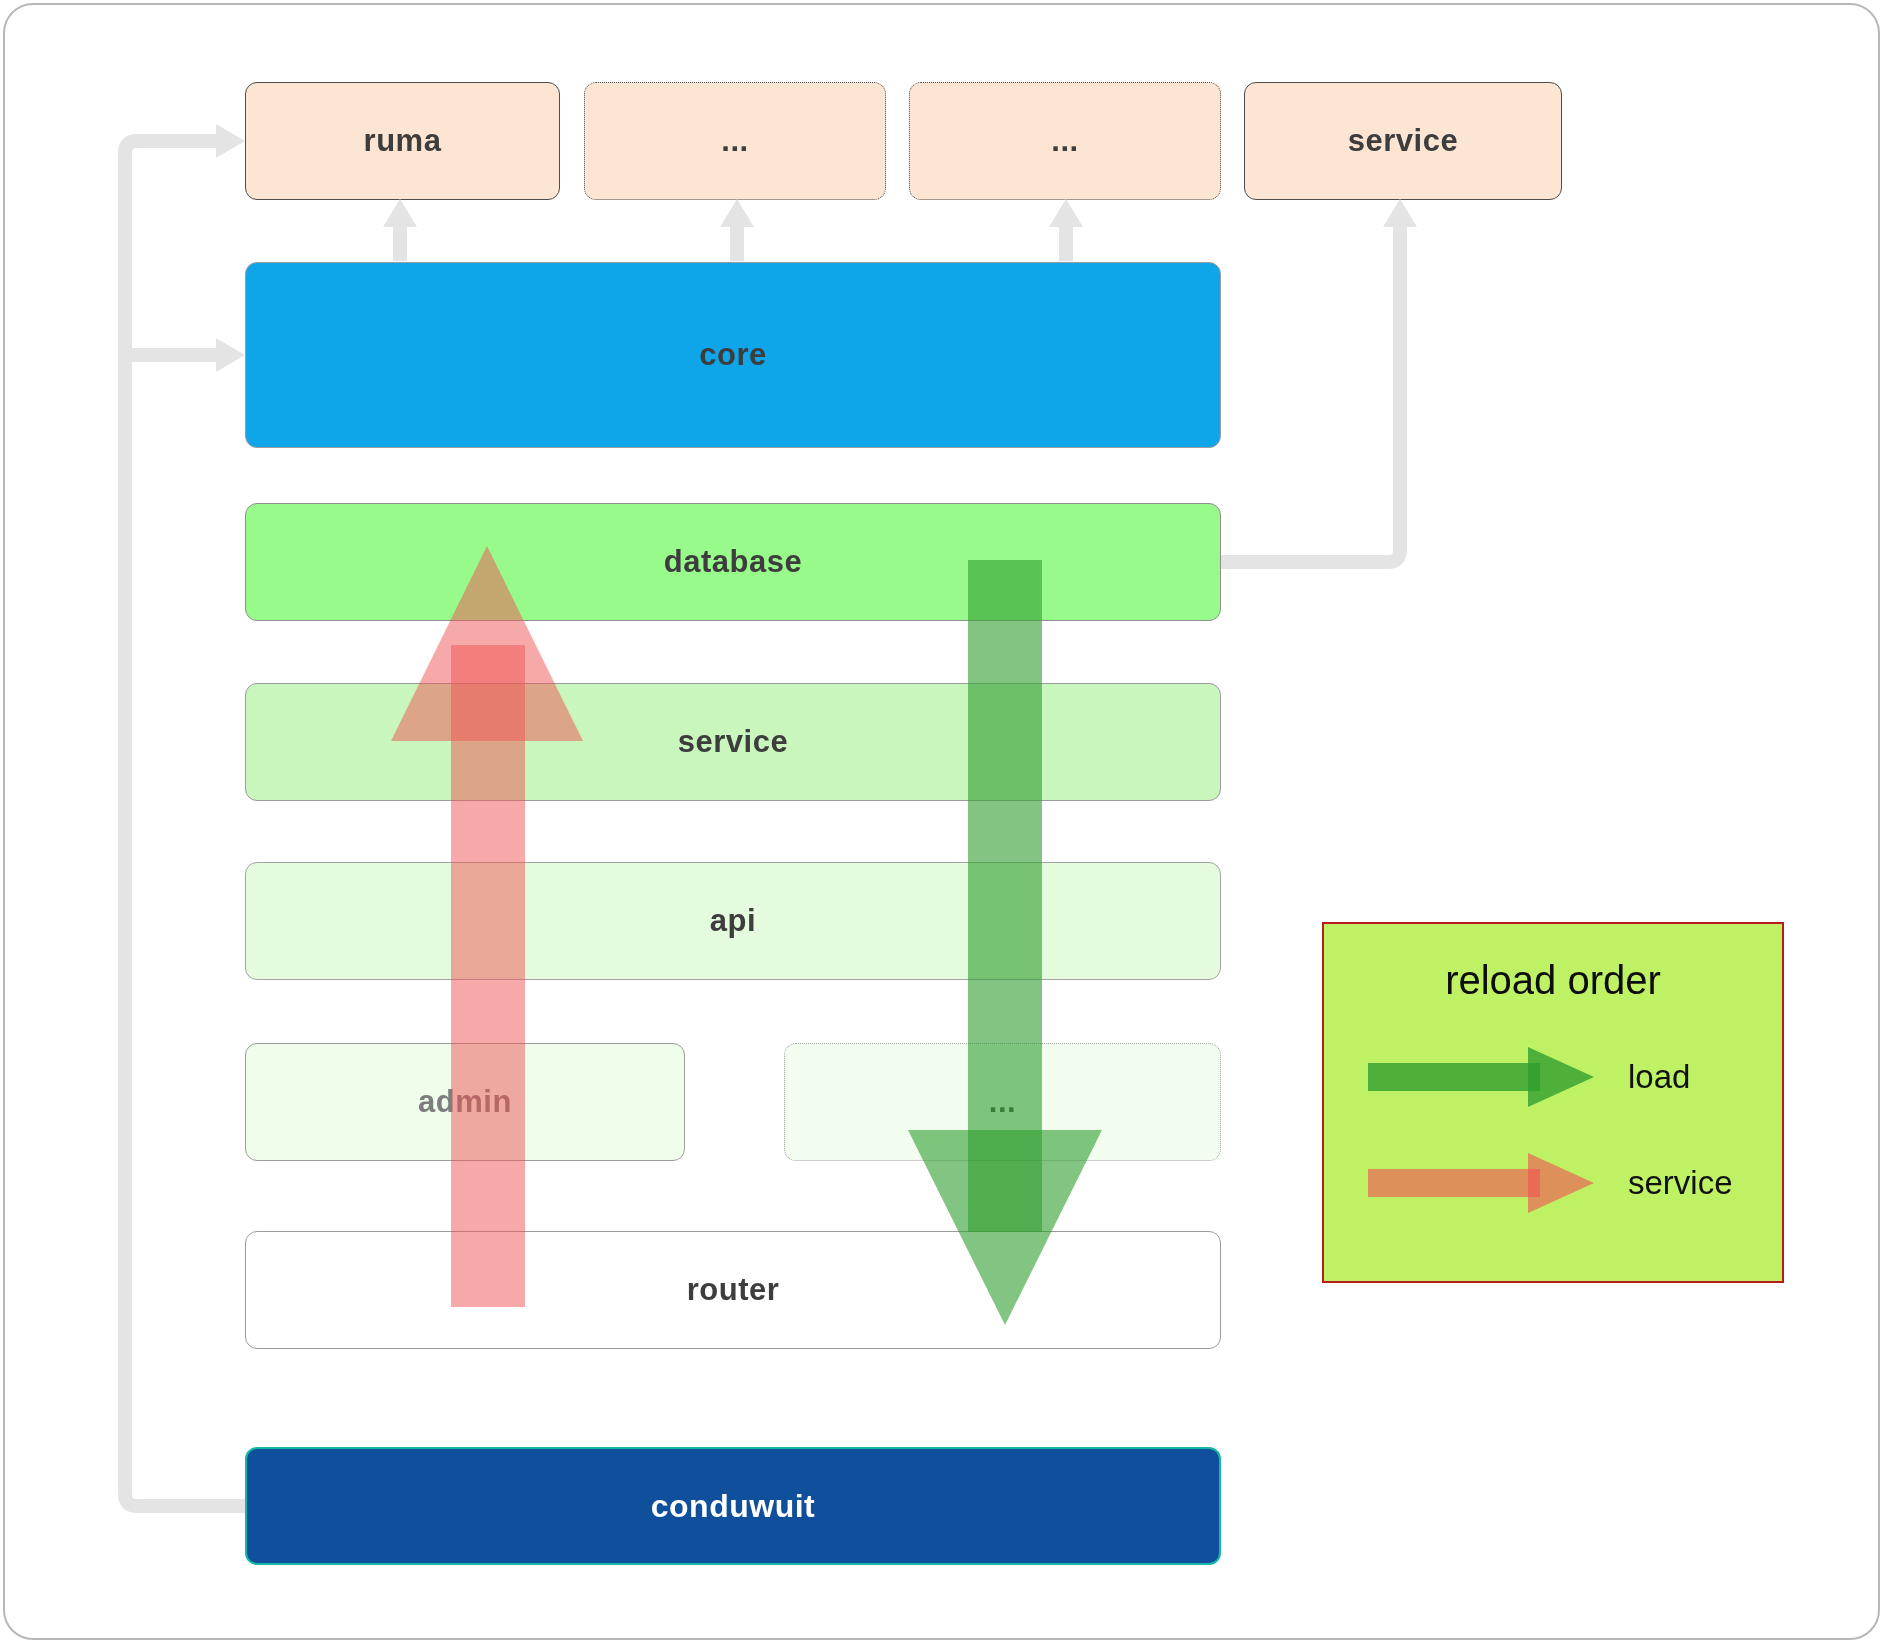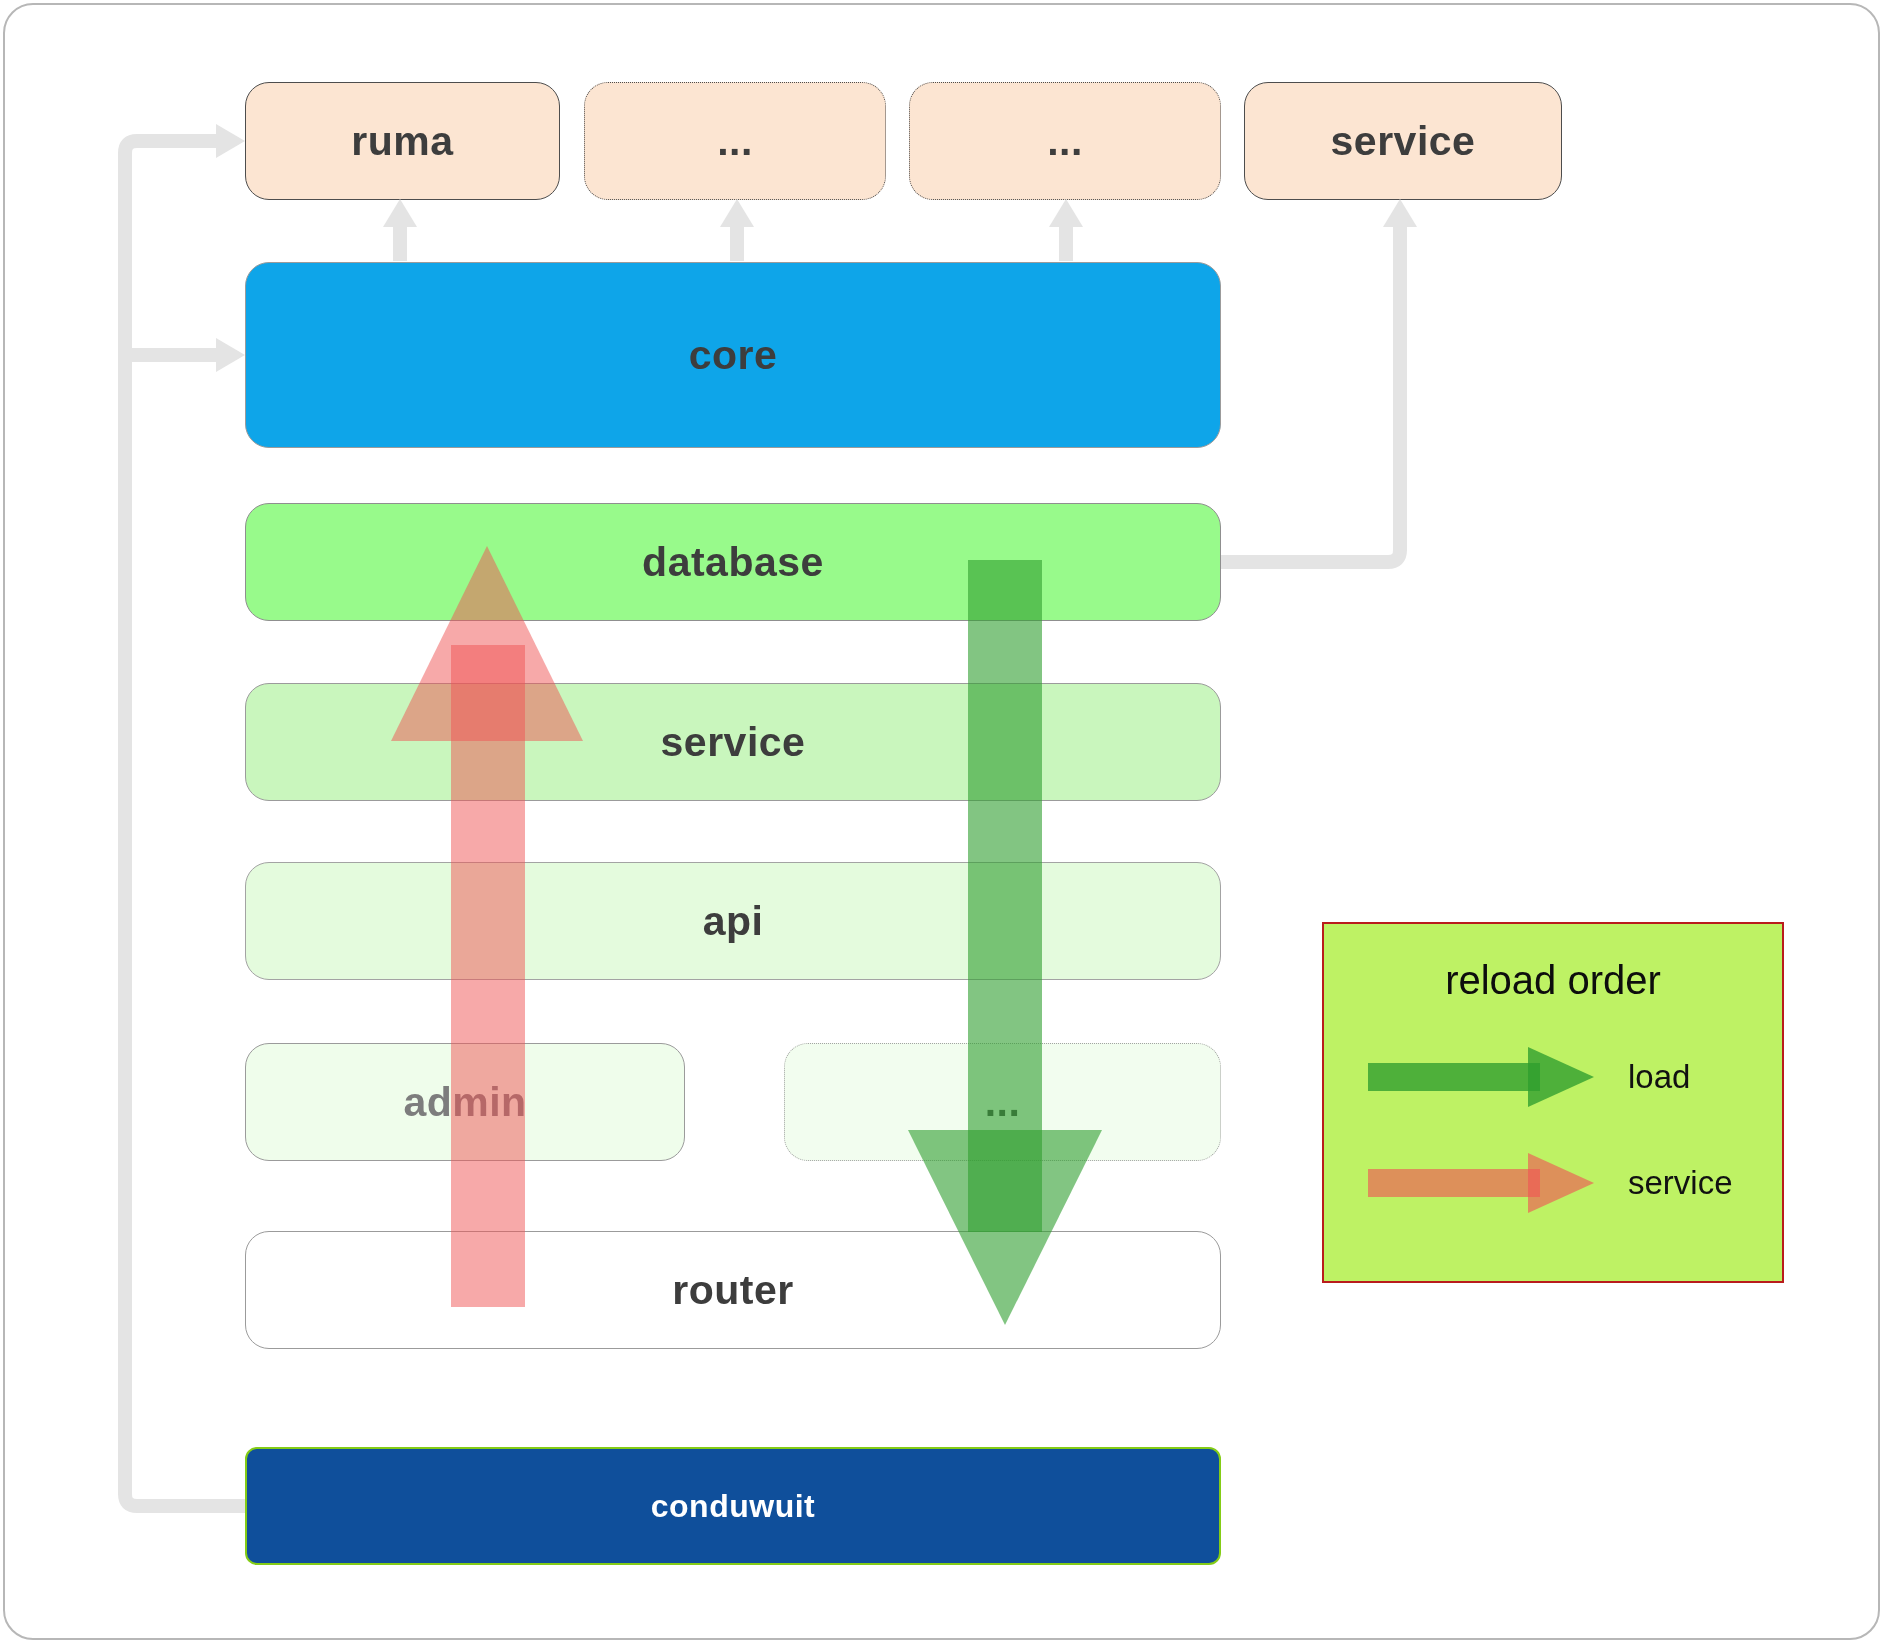--- a/index.html
+++ b/index.html
@@ -18,42 +18,42 @@
     inset: 3px;
     border: 2px solid #b7b7b7;
     border-radius: 30px;
   }
 
   .box {
     position: absolute;
     display: flex;
     align-items: center;
     justify-content: center;
-    border-radius: 24px;
-    font-size: 41px;
+    border-radius: 12px;
+    font-size: 31px;
     font-weight: 600;
     color: #3d3d3d;
     letter-spacing: 0.5px;
   }
 
   
   .b-ruma    { left: 245px; top: 82px; width: 315px; height: 118px; background: #fce5d2; border: 1.5px solid #4d4d4d; }
   .b-dots1   { left: 584px; top: 82px; width: 302px; height: 118px; background: #fce5d2; border: 1.5px dotted #4d4d4d; }
   .b-dots2   { left: 909px; top: 82px; width: 312px; height: 118px; background: #fce5d2; border: 1.5px dotted #4d4d4d; }
   .b-rocksdb { left: 1244px; top: 82px; width: 318px; height: 118px; background: #fce5d2; border: 1.5px solid #4d4d4d; }
 
   
   .b-core     { left: 245px; top: 262px;  width: 976px; height: 186px; background: #0ea5e9; border: 1.5px solid #9b9b9b; }
   .b-database { left: 245px; top: 503px;  width: 976px; height: 118px; background: #98fa8b; border: 1.5px solid #8f8f8f; }
   .b-service  { left: 245px; top: 683px;  width: 976px; height: 118px; background: #c9f6bd; border: 1.5px solid #9b9b9b; }
   .b-api      { left: 245px; top: 862px;  width: 976px; height: 118px; background: #e4fbdd; border: 1.5px solid #a3a3a3; }
   .b-admin    { left: 245px; top: 1043px; width: 440px; height: 118px; background: #effdeb; border: 1.5px solid #9b9b9b; color: #7d7d7d; }
   .b-dots3    { left: 784px; top: 1043px; width: 437px; height: 118px; background: #f2fdef; border: 1.5px dotted #a3a3a3; color: #4a4a4a; }
   .b-router   { left: 245px; top: 1223px; width: 976px; height: 118px; background: #ffffff; border: 1.5px solid #9b9b9b; margin-top: 8px; }
-  .b-conduwuit{ left: 245px; top: 1447px; width: 976px; height: 118px; background: #0f4f9b; border: 2px solid #84cc16; color: #ffffff; font-weight: 700; font-size: 32px; border-radius: 12px; }
+  .b-conduwuit{ left: 245px; top: 1447px; width: 976px; height: 118px; background: #0f4f9b; border: 2px solid #14b8a6; color: #ffffff; font-weight: 700; font-size: 32px; border-radius: 12px; }
 
   .overlay {
     position: absolute;
     inset: 0;
     pointer-events: none;
   }
 
   
   .legend {
     position: absolute;

